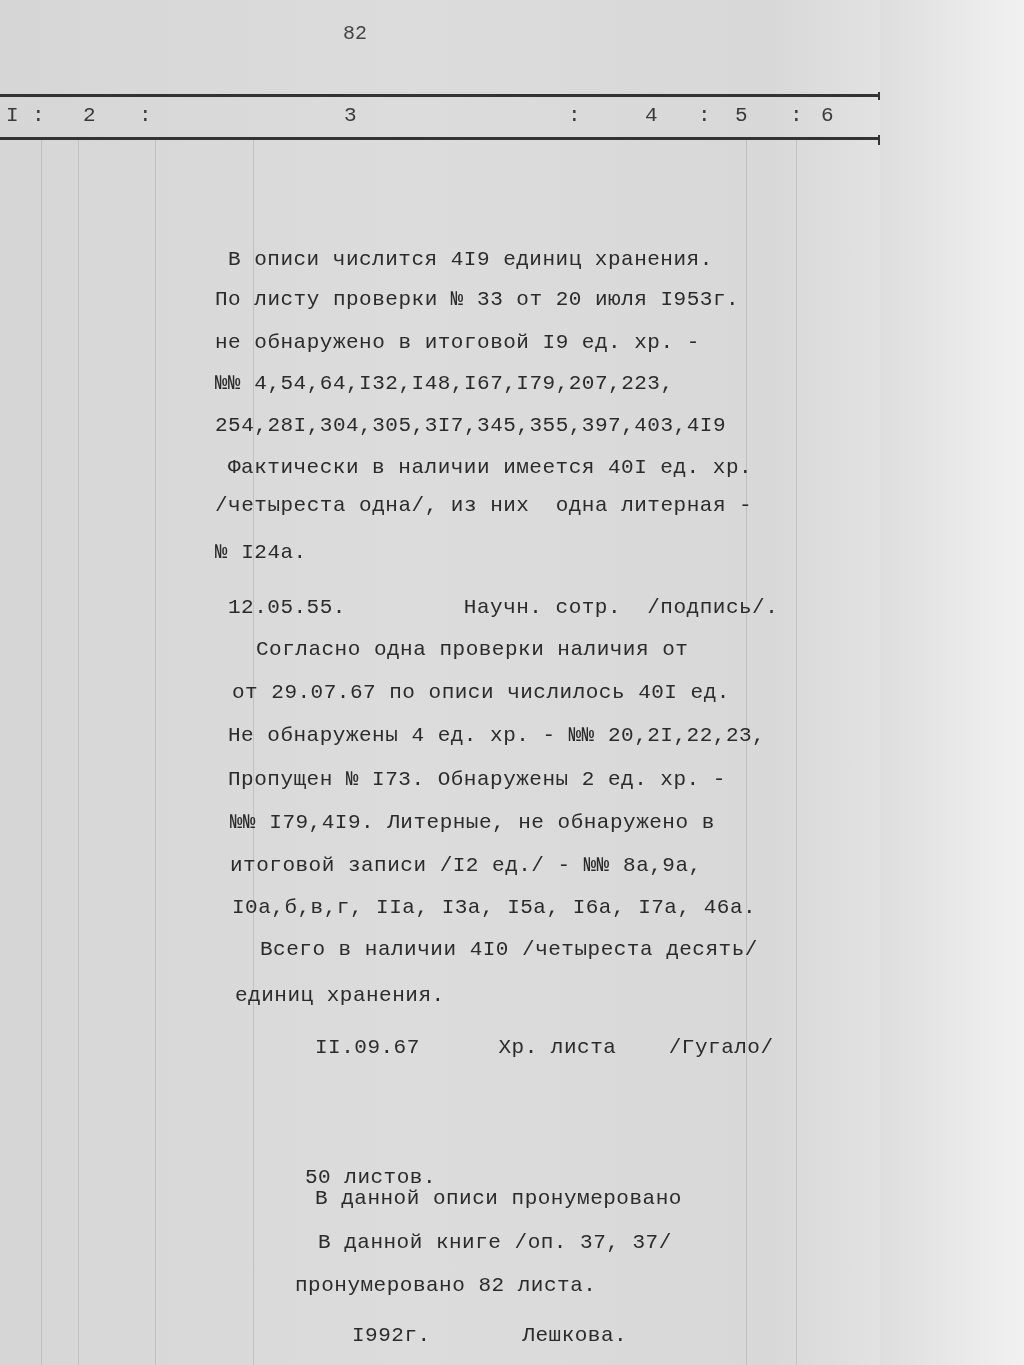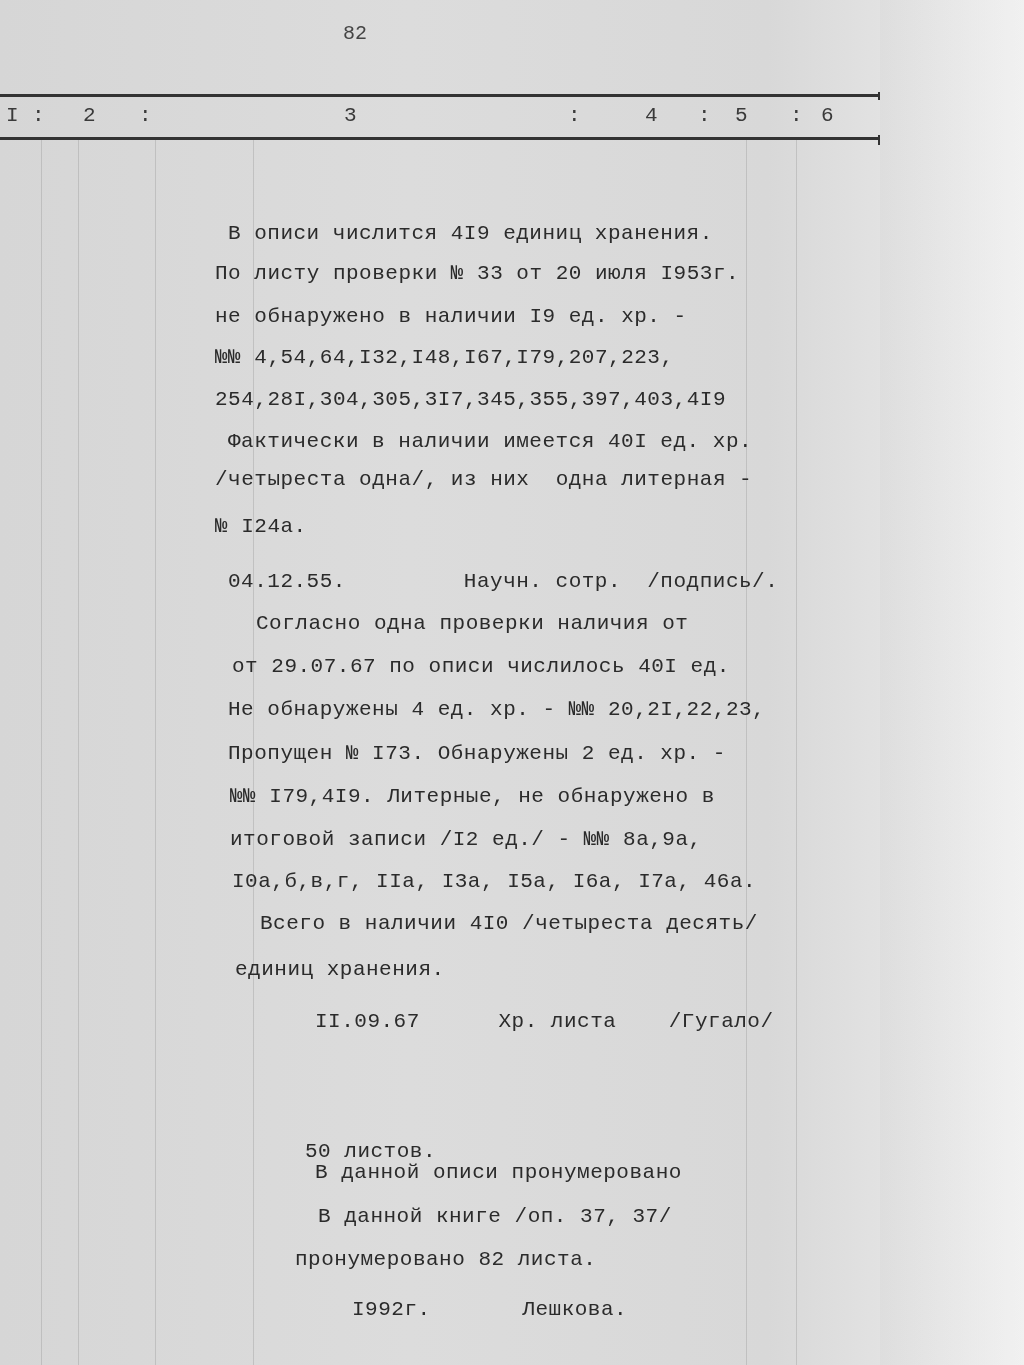--- a/index.html
+++ b/index.html
@@ -14,21 +14,21 @@
   .page-num { position:absolute; left:343px; top:22px; font-size:20px; color:#444; }
   .rule { position:absolute; left:0; width:880px; height:3px; background:#333; }
   .rule.top { top:94px; }
   .rule.bottom { top:137px; }
   .tick { position:absolute; left:878px; width:2px; background:#333; }
   .tick.top { top:92px; height:8px; }
   .tick.bottom { top:135px; height:10px; }
   .header-row { position:absolute; top:104px; left:0; width:880px; height:30px; font-size:21px; color:#3a3a3a; }
   .header-row span { position:absolute; top:0; }
   .vline { position:absolute; width:1px; background:rgba(120,120,120,0.25); top:140px; height:1225px; }
-  .line { position:absolute; font-size:21px; white-space:pre; letter-spacing:0.5px; color:#2b2b2b; }
+  .line { position:absolute; font-size:21px; white-space:pre; letter-spacing:0.5px; color:#2b2b2b;margin-top:26px; }
 </style>
 </head>
 <body>
 
 <div class="sheet-edge"></div>
 
 <div class="page-num">82</div>
 
 <div class="rule top"></div>
 <div class="tick top"></div>
@@ -52,27 +52,27 @@
 <div class="vline" style="left:41px"></div>
 <div class="vline" style="left:78px"></div>
 <div class="vline" style="left:155px"></div>
 <div class="vline" style="left:253px"></div>
 <div class="vline" style="left:746px"></div>
 <div class="vline" style="left:796px"></div>
 
 <div>
   <div class="line" style="left:228px; top:222px">В описи числится 4I9 единиц хранения.</div>
   <div class="line" style="left:215px; top:262px">По листу проверки № 33 от 20 июля I953г.</div>
-  <div class="line" style="left:215px; top:305px">не обнаружено в наличии I9 ед. хр. -</div>
+  <div class="line" style="left:215px; top:305px">не обнаружено в итоговой I9 ед. хр. -</div>
   <div class="line" style="left:215px; top:346px">№№ 4,54,64,I32,I48,I67,I79,207,223,</div>
   <div class="line" style="left:215px; top:388px">254,28I,304,305,3I7,345,355,397,403,4I9</div>
   <div class="line" style="left:228px; top:430px">Фактически в наличии имеется 40I ед. хр.</div>
   <div class="line" style="left:215px; top:468px">/четыреста одна/, из них  одна литерная -</div>
   <div class="line" style="left:215px; top:515px">№ I24а.</div>
-  <div class="line" style="left:228px; top:570px">04.12.55.         Научн. сотр.  /подпись/.</div>
+  <div class="line" style="left:228px; top:570px">12.05.55.         Научн. сотр.  /подпись/.</div>
   <div class="line" style="left:256px; top:612px">Согласно одна проверки наличия от</div>
   <div class="line" style="left:232px; top:655px">от 29.07.67 по описи числилось 40I ед.</div>
   <div class="line" style="left:228px; top:698px">Не обнаружены 4 ед. хр. - №№ 20,2I,22,23,</div>
   <div class="line" style="left:228px; top:742px">Пропущен № I73. Обнаружены 2 ед. хр. -</div>
   <div class="line" style="left:230px; top:785px">№№ I79,4I9. Литерные, не обнаружено в</div>
   <div class="line" style="left:230px; top:828px">итоговой записи /I2 ед./ - №№ 8а,9а,</div>
   <div class="line" style="left:232px; top:870px">I0а,б,в,г, IIа, I3а, I5а, I6а, I7а, 46а.</div>
   <div class="line" style="left:260px; top:912px">Всего в наличии 4I0 /четыреста десять/</div>
   <div class="line" style="left:235px; top:958px">единиц хранения.</div>
   <div class="line" style="left:315px; top:1010px">II.09.67      Хр. листа    /Гугало/</div>

